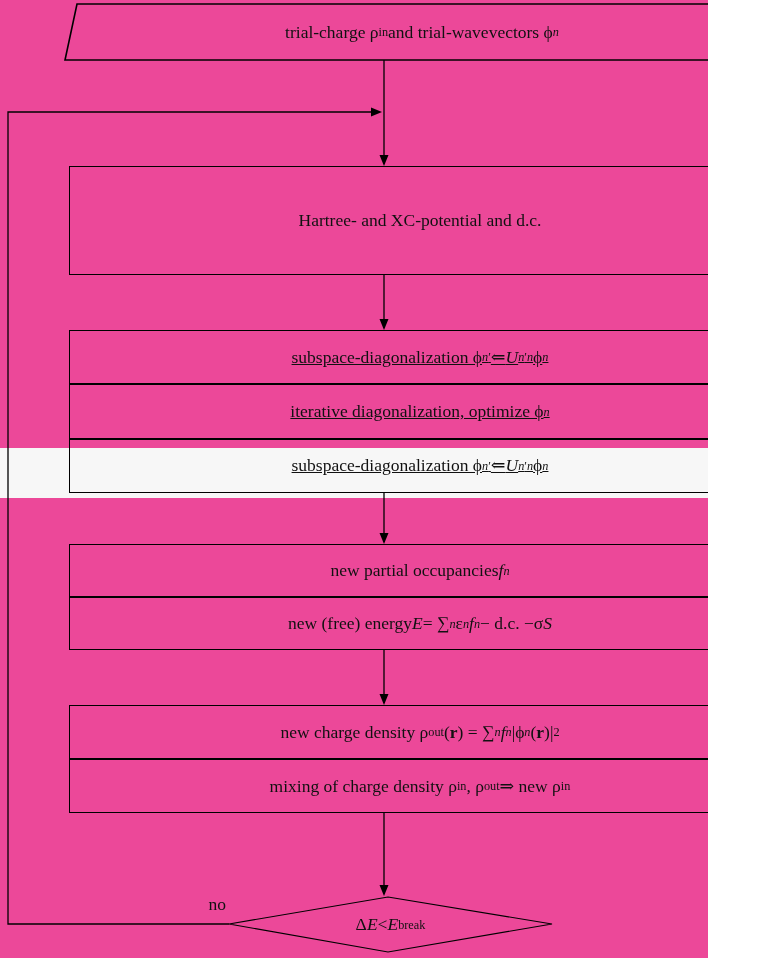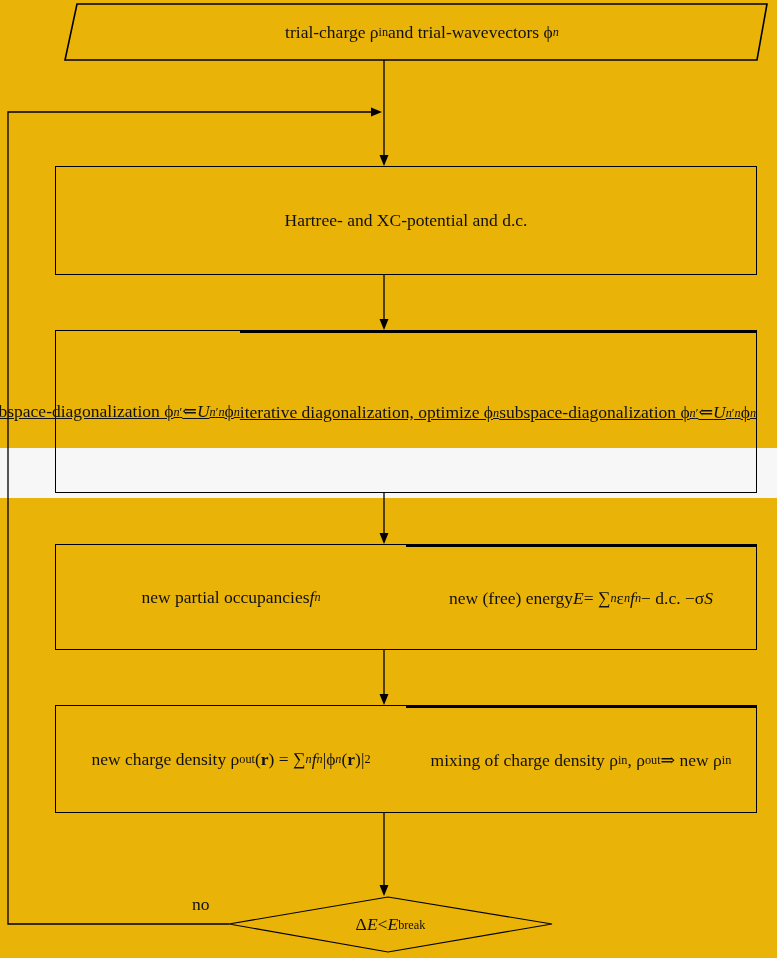--- a/index.html
+++ b/index.html
@@ -2,23 +2,23 @@
 <html><head>
 <meta charset="utf-8">
 <style>
   html, body {
     margin: 0;
     padding: 0;
     background: #ffffff;
   }
   .canvas {
     position: relative;
-    width: 777px;
+    width: 708px;
     height: 958px;
-    background: #eab308;
+    background: #ec4899;
     font-family: "Liberation Serif", "DejaVu Serif", serif;
     color: #111111;
     overflow: hidden;
   }
   .band {
     position: absolute;
     left: 0;
     top: 448px;
     width: 777px;
     height: 50px;
@@ -26,26 +26,26 @@
     z-index: 0;
   }
   svg.connectors {
     position: absolute;
     left: 0;
     top: 0;
     z-index: 1;
   }
   .box {
     position: absolute;
-    left: 55px;
+    left: 69px;
     width: 702px;
     border: 1.6px solid #000000;
     box-sizing: border-box;
     display: flex;
-    flex-direction: row;
+    flex-direction: column;
     background: transparent;
     z-index: 2;
     justify-content: flex-end;
   }
   .box-row {
     flex: 1;
     display: flex;
     align-items: center;
     justify-content: center;
     font-size: 17.5px;
@@ -66,21 +66,21 @@
   sub, sup {
     font-size: 70%;
     line-height: 0;
   }
   .no-label {
     position: absolute;
     left: 192px;
     top: 894px;
     width: 34px;
     font-size: 17.5px;
-    text-align: left;
+    text-align: right;
     z-index: 2;
   }
   #box1 { top: 166px; height: 109px; }
   #box2 { top: 330px; height: 163px; text-decoration: underline; }
   #box3 { top: 544px; height: 106px; }
   #box4 { top: 705px; height: 108px; }
   #start-label { left: 77px; top: 4px; width: 690px; height: 56px; }
   #decision-label { left: 239px; top: 898px; width: 303px; height: 53px; }
 </style>
 </head>

